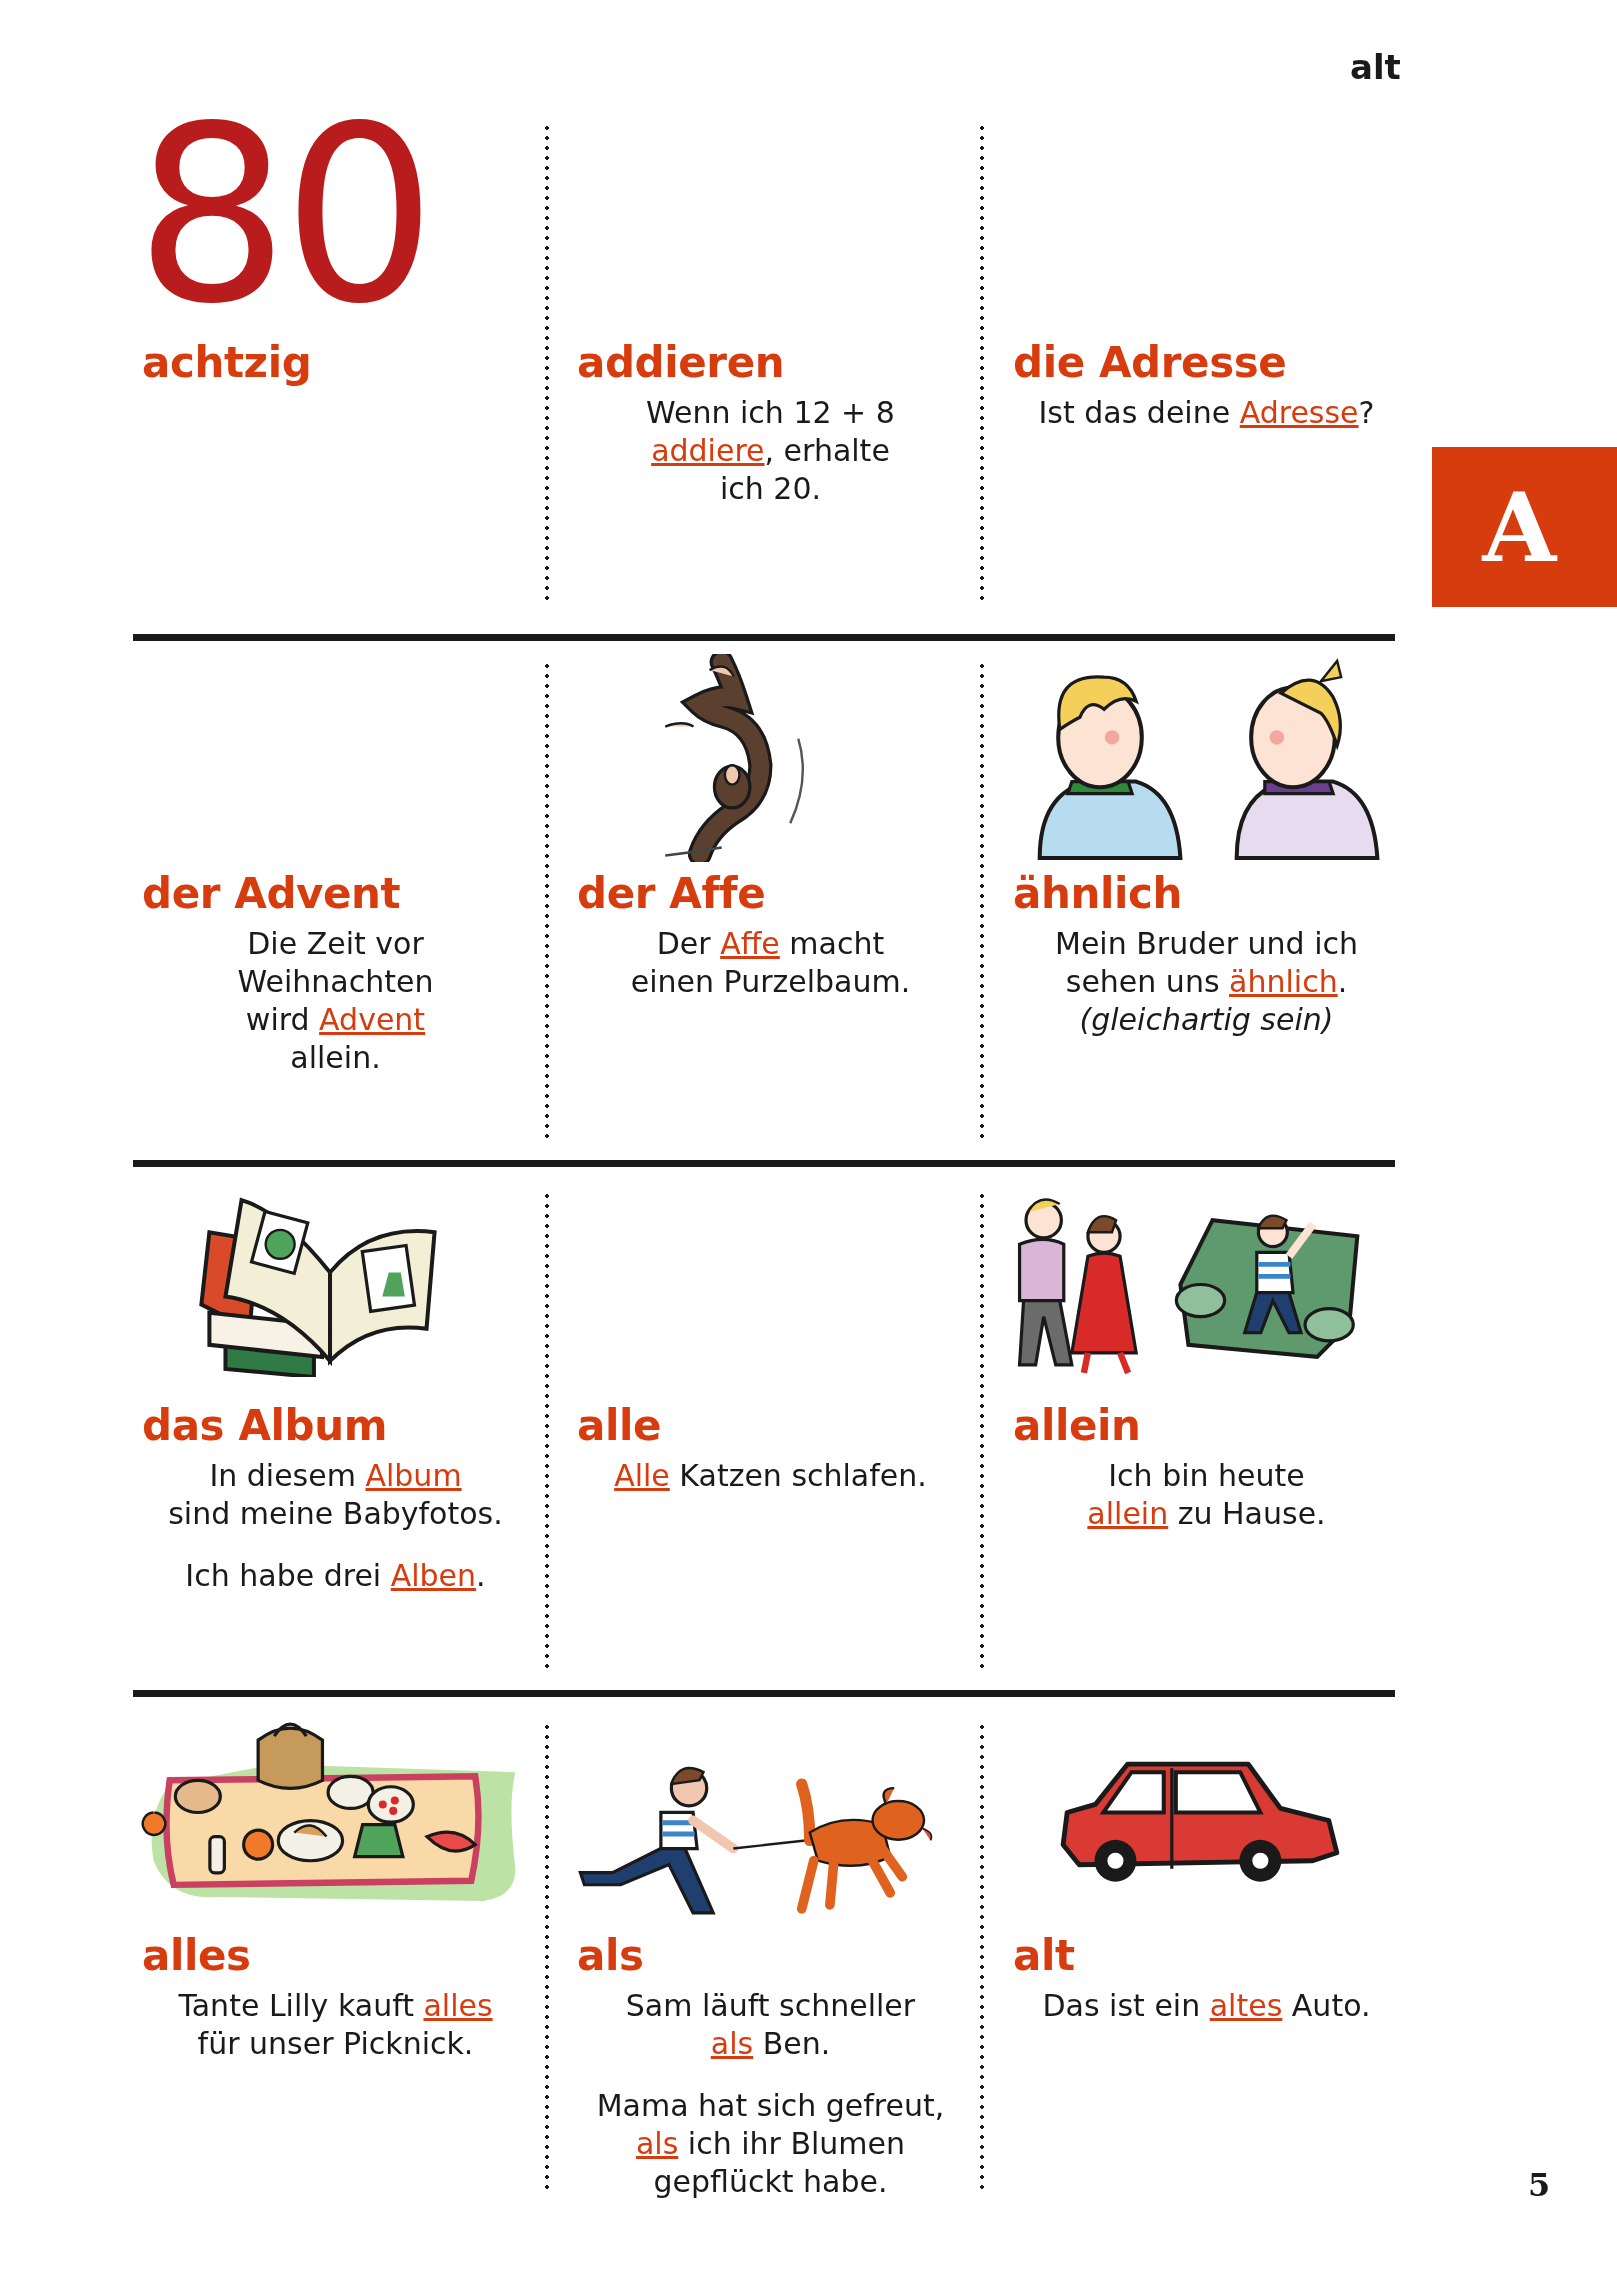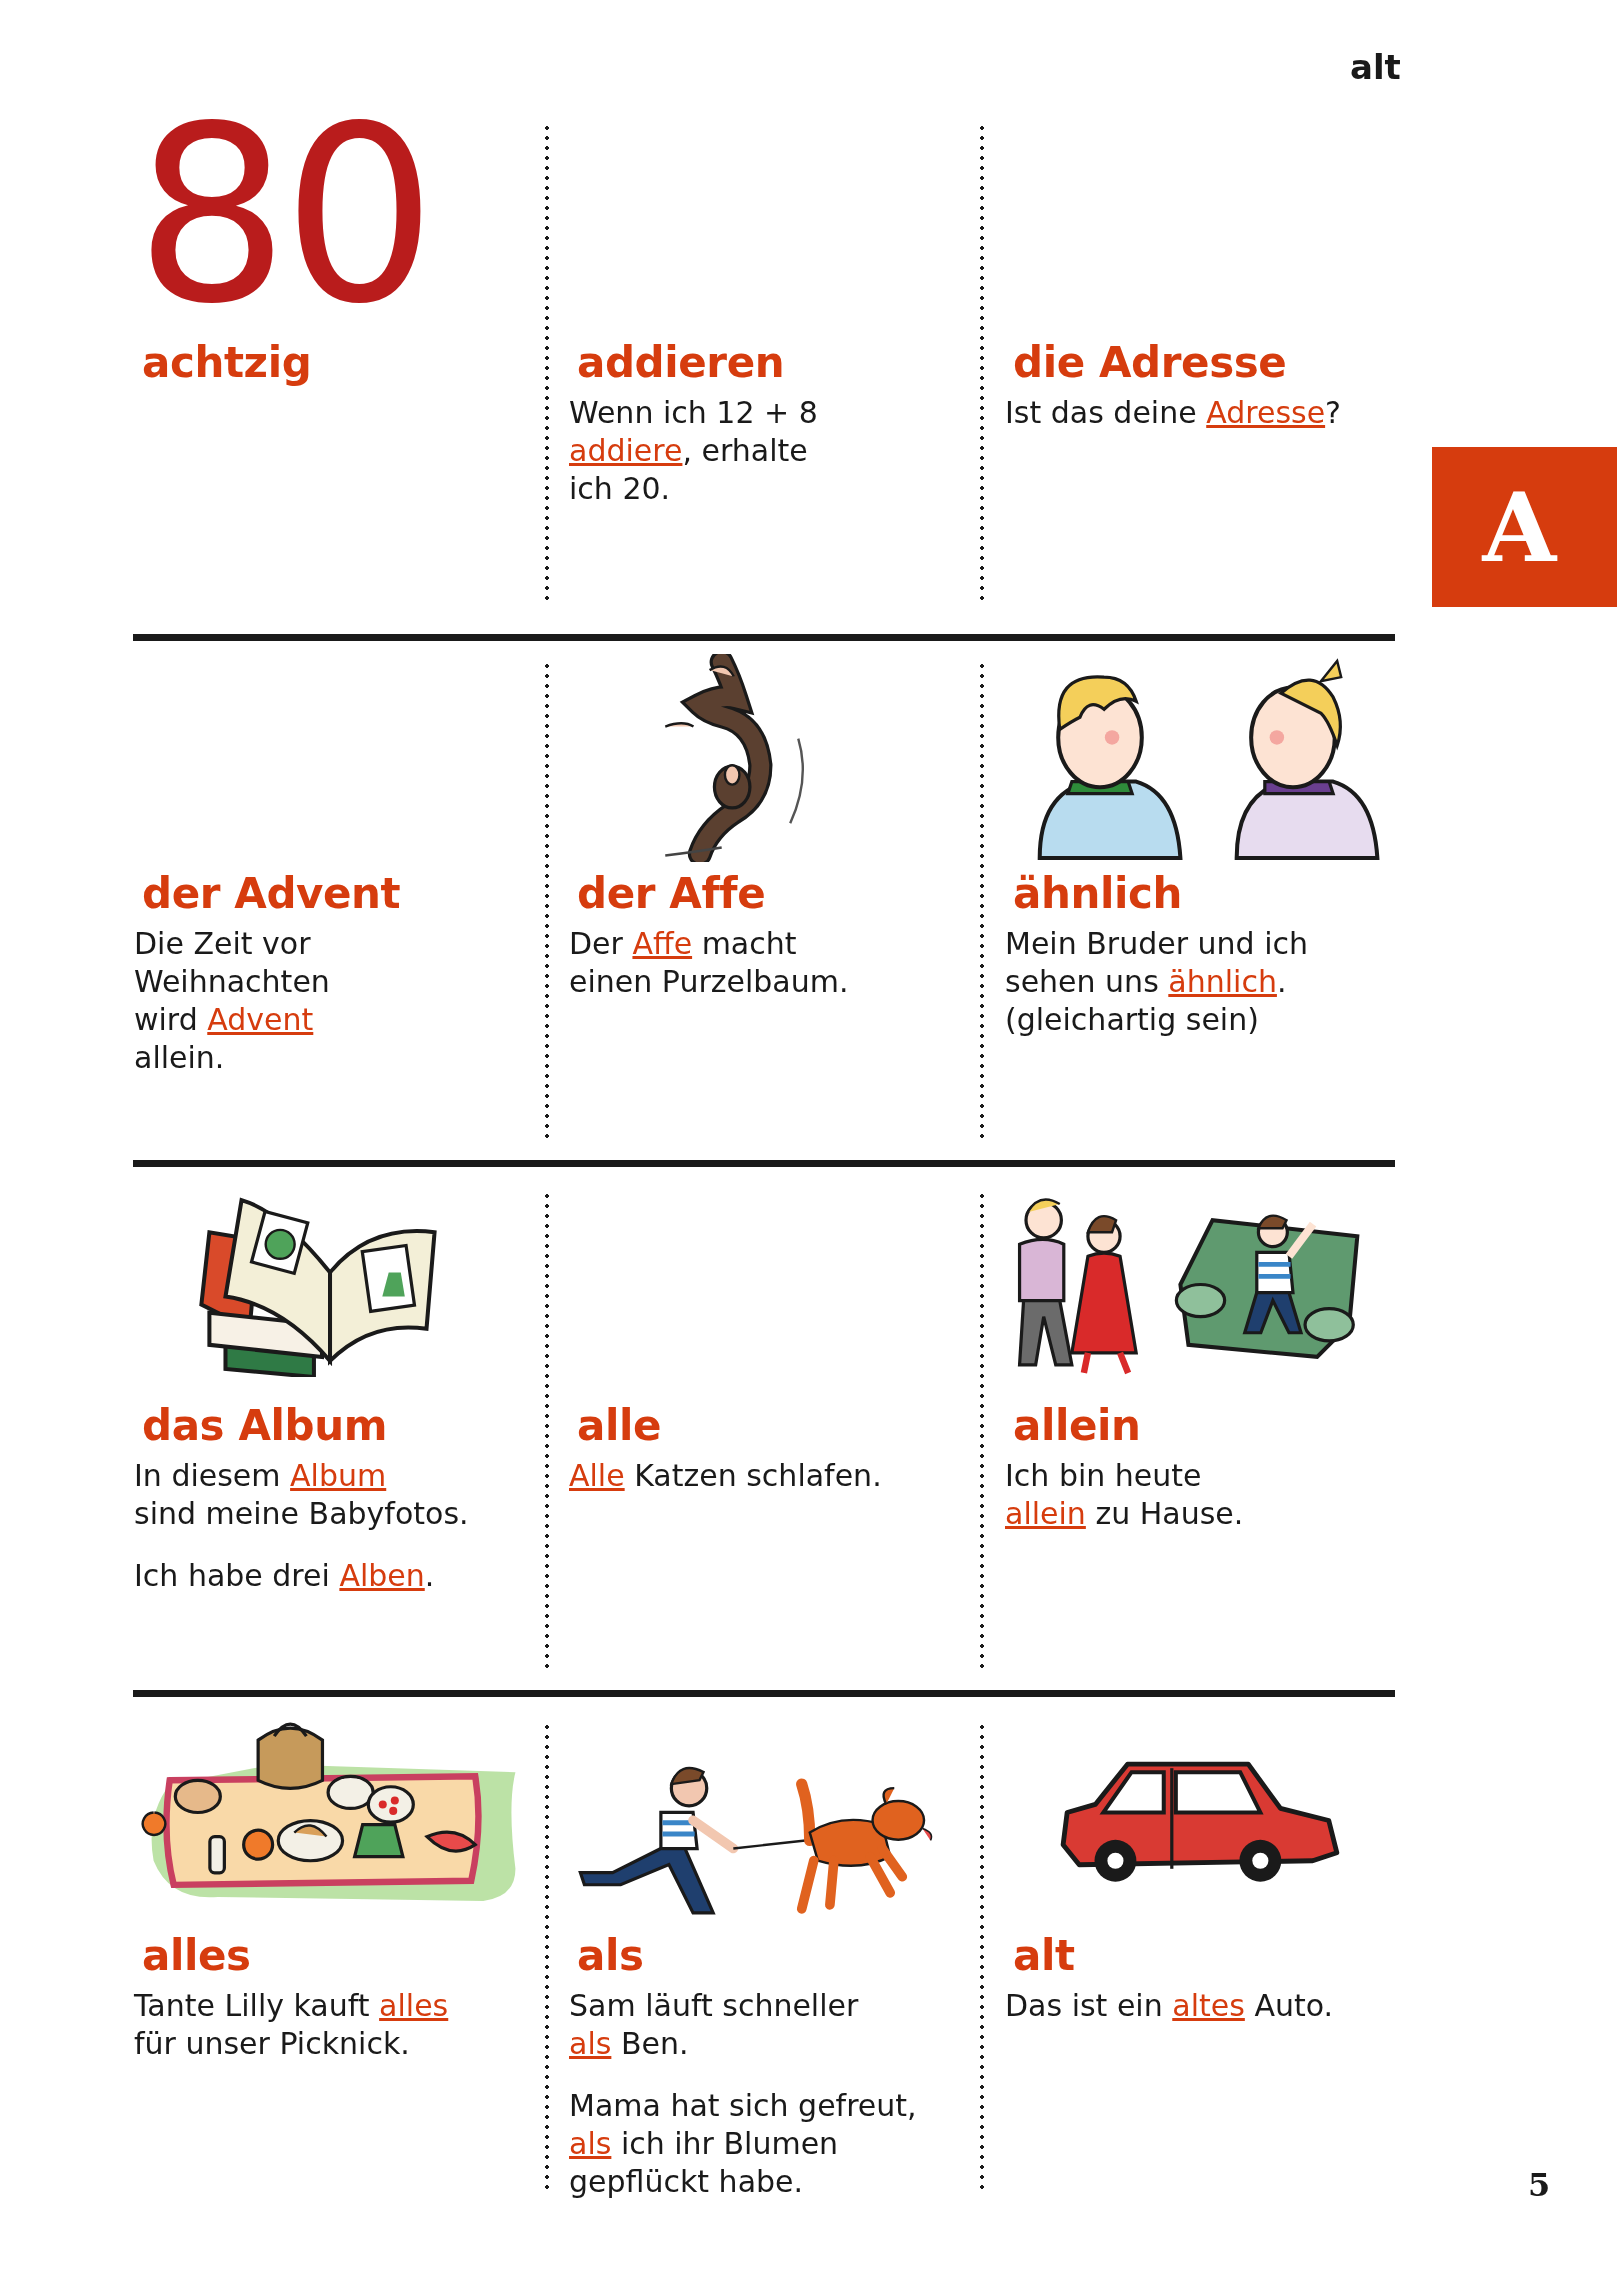--- a/index.html
+++ b/index.html
@@ -12,24 +12,24 @@
                 display: flex; align-items: center; justify-content: center; }
   .letter-tab span { color: #ffffff; font-family: "DejaVu Serif", "Liberation Serif", serif; font-weight: bold; font-size: 95px; line-height: 1; margin-left: -11.3px; }
   .big-number { left: 135px; top: 95px; font-size: 242px; line-height: 1; color: #b91c1c;
                 font-family: "DejaVu Sans", sans-serif; font-weight: 400; letter-spacing: -6.4px;
                 -webkit-text-stroke: 0px; }
   .rule { left: 133px; width: 1262px; height: 7.3px; background: #1a1a1a; }
   .vdots { width: 4px; background-image: radial-gradient(circle, #1a1a1a 1.8px, transparent 2.1px);
            background-size: 4px 10px; background-repeat: repeat-y; }
   .entry { width: 403px; }
   .headword { font-size: 42px; font-weight: bold; color: #d63c0e; line-height: 1.1; margin: 8px; white-space: nowrap; letter-spacing: -0.4px; }
-  .example { font-size: 30px; line-height: 38px; margin: 3.2px 0 0 0; color: #1a1a1a; }
+  .example { font-size: 30px; line-height: 38px; margin: 3.2px 0 0 0; color: #1a1a1a; text-align: center; }
   .example + .example { margin-top: 24px; }
   .hl { color: #d63c0e; text-decoration: underline; }
-  .note { }
+  .note { font-style: italic; }
   .illus { }
   .illus svg { display: block; width: 100%; height: 100%; }
 </style>
 </head>
 <body>
 
 <div class="abs running-head">alt</div>
 <div class="abs letter-tab">
   <span>A</span>
 </div>

